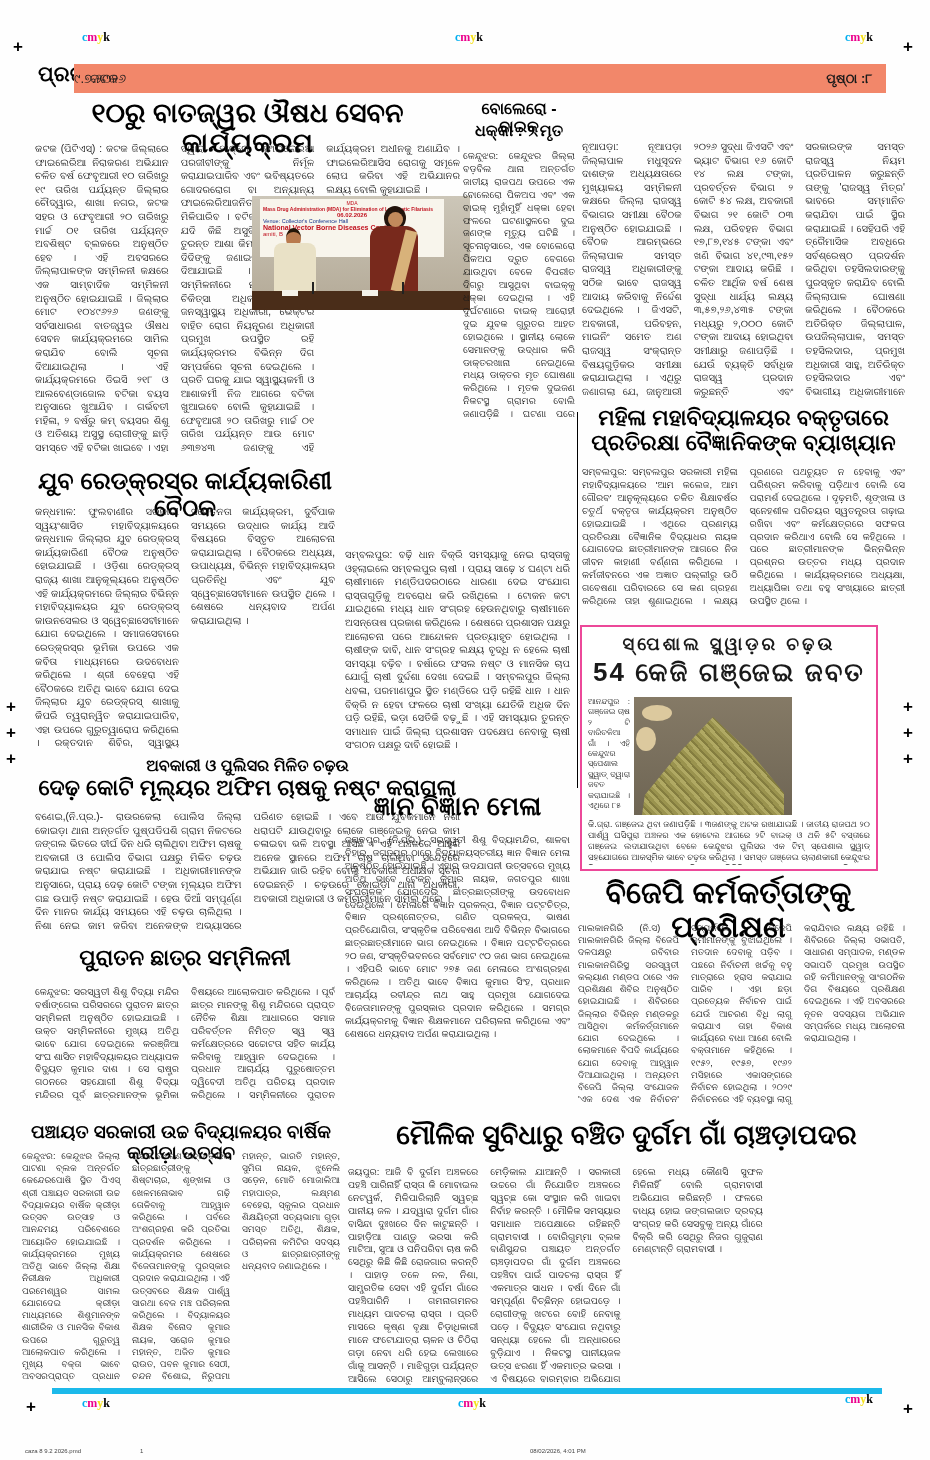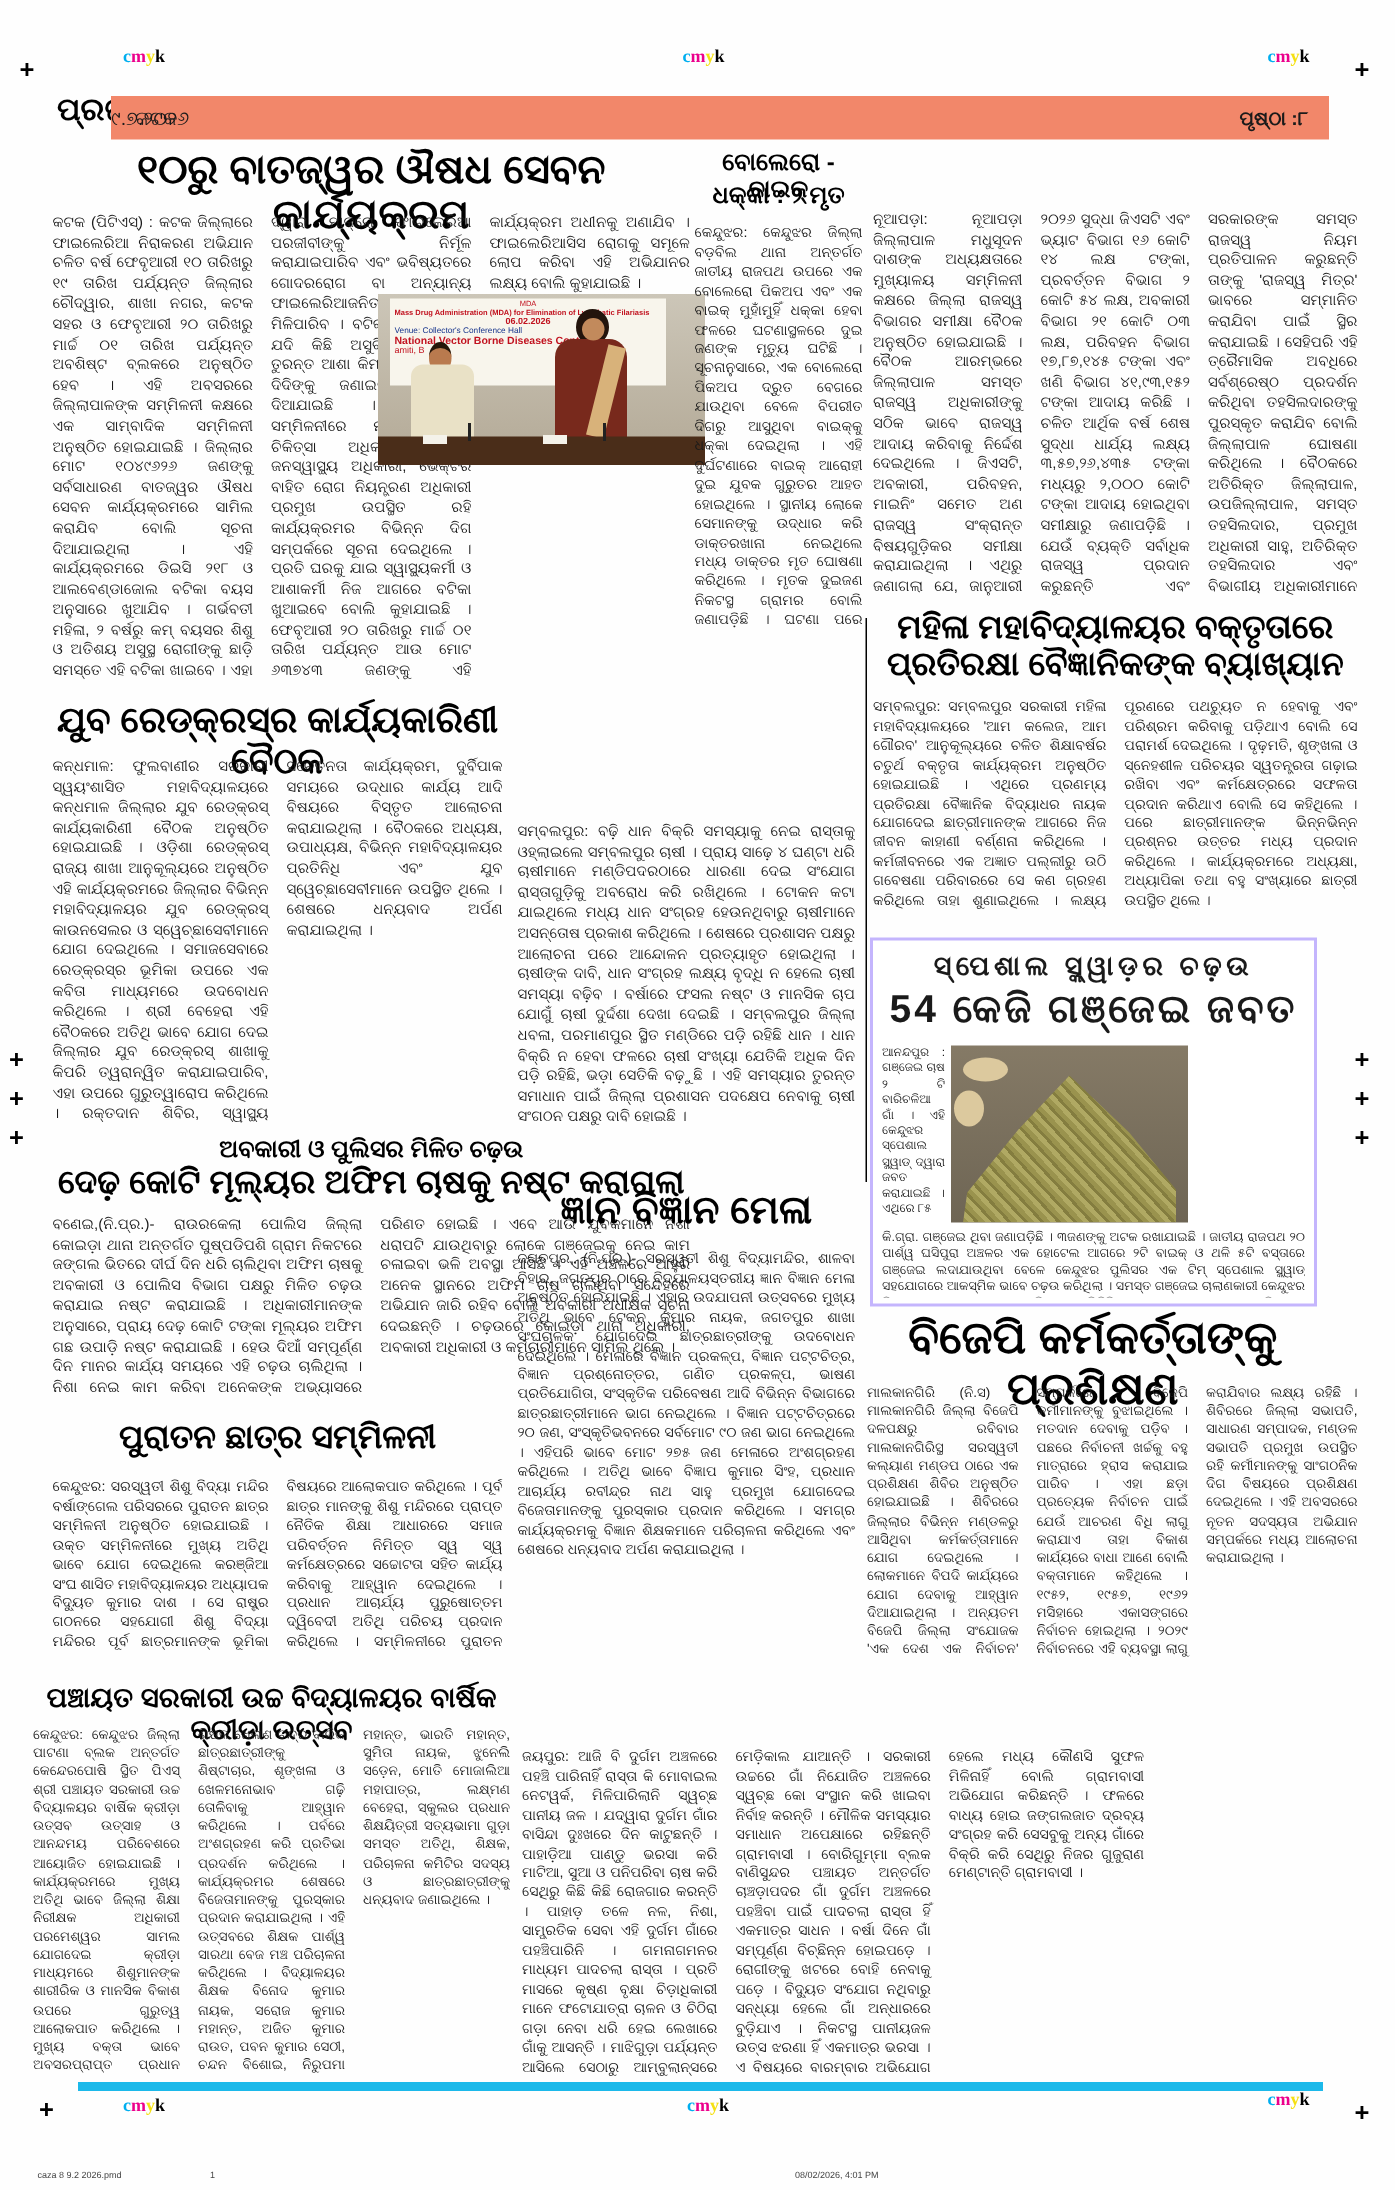--- a/index.html
+++ b/index.html
@@ -42,21 +42,21 @@
   .p1-table{position:absolute;left:0;bottom:0;width:100%;height:19px;background:#4a2d19;}
   .p1-paper{position:absolute;bottom:14px;width:16px;height:6px;background:#f4f2ea;}
   .p1-mic{position:absolute;bottom:16px;width:2px;height:12px;background:#222;}
   
   .photo2{width:158px;height:118px;background:linear-gradient(#857a66,#6e6554);overflow:hidden;}
   .p2-heap{position:absolute;left:8px;bottom:0px;width:142px;height:100px;
      background:repeating-linear-gradient(47deg,#9a934e 0 3px,#b0a963 3px 6px,#847d3f 6px 8px);
      clip-path:polygon(50% 2%,78% 40%,100% 78%,100% 100%,0 100%,2% 80%,26% 38%);}
   .p2-patch{position:absolute;background:#dcc99e;border-radius:50%;}
   
-  .box7{border:2px solid #c4b5fd;background:#fff;}
+  .box7{border:2px solid #ec4899;background:#fff;}
   .sub-head{font-weight:bold;text-align:center;line-height:1.25;}
   .tiny{font-size:8px;line-height:1.3;text-align:justify;overflow:hidden;}
   .foot-bar{background:#1cb9ea;height:6px;}
   .foot-file{font-size:6px;color:#444;}
 </style>
 </head>
 <body>
 
 <div id="page">
 
@@ -141,20 +141,21 @@
 
   <div class="abs hl" style="left:565px;top:876px;width:327px;font-size:30px">ବିଜେପି କର୍ମକର୍ତ୍ତାଙ୍କୁ ପ୍ରଶିକ୍ଷଣ</div>
   <div class="abs body-txt c3" style="left:578px;top:922px;width:327px;height:190px;font-size:9px">ମାଲକାନଗିରି (ନି.ସ) : ମାଲକାନଗିରି ଜିଲ୍ଲା ବିଜେପି ଦଳପକ୍ଷରୁ ରବିବାର ମାଲକାନଗିରିସ୍ଥ ସରସ୍ୱତୀ କଲ୍ୟାଣ ମଣ୍ଡପ ଠାରେ ଏକ ପ୍ରଶିକ୍ଷଣ ଶିବିର ଅନୁଷ୍ଠିତ ହୋଇଯାଇଛି । ଶିବିରରେ ଜିଲ୍ଲାର ବିଭିନ୍ନ ମଣ୍ଡଳରୁ ଆସିଥିବା କର୍ମକର୍ତ୍ତାମାନେ ଯୋଗ ଦେଇଥିଲେ । ଲୋକମାନେ ବିପଦି କାର୍ଯ୍ୟରେ ଯୋଗ ଦେବାକୁ ଆହ୍ୱାନ ଦିଆଯାଇଥିଲା । ଅନ୍ୟତମ ବିଜେପି ଜିଲ୍ଲା ସଂଯୋଜକ 'ଏକ ଦେଶ ଏକ ନିର୍ବାଚନ' ସମ୍ପର୍କରେ ବିଜେପି କର୍ମୀମାନଙ୍କୁ ବୁଝାଇଥିଲେ । ମତଦାନ ଦେବାକୁ ପଡ଼ିବ । ପଛରେ ନିର୍ବାଚନୀ ଖର୍ଚ୍ଚକୁ ବହୁ ମାତ୍ରାରେ ହ୍ରାସ କରାଯାଇ ପାରିବ । ଏହା ଛଡ଼ା ପ୍ରତ୍ୟେକ ନିର୍ବାଚନ ପାଇଁ ଯେଉଁ ଆଚରଣ ବିଧି ଲାଗୁ କରାଯାଏ ତାହା ବିକାଶ କାର୍ଯ୍ୟରେ ବାଧା ଆଣେ ବୋଲି ବକ୍ତାମାନେ କହିଥିଲେ । ୧୯୫୨, ୧୯୫୭, ୧୯୬୨ ମସିହାରେ ଏକାସଙ୍ଗରେ ନିର୍ବାଚନ ହୋଇଥିଲା । ୨୦୨୯ ନିର୍ବାଚନରେ ଏହି ବ୍ୟବସ୍ଥା ଲାଗୁ କରାଯିବାର ଲକ୍ଷ୍ୟ ରହିଛି । ଶିବିରରେ ଜିଲ୍ଲା ସଭାପତି, ସାଧାରଣ ସମ୍ପାଦକ, ମଣ୍ଡଳ ସଭାପତି ପ୍ରମୁଖ ଉପସ୍ଥିତ ରହି କର୍ମୀମାନଙ୍କୁ ସାଂଗଠନିକ ଦିଗ ବିଷୟରେ ପ୍ରଶିକ୍ଷଣ ଦେଇଥିଲେ । ଏହି ଅବସରରେ ନୂତନ ସଦସ୍ୟତା ଅଭିଯାନ ସମ୍ପର୍କରେ ମଧ୍ୟ ଆଲୋଚନା କରାଯାଇଥିଲା ।</div>
 
   <div class="abs hl" style="left:35px;top:946px;width:300px;font-size:22px">ପୁରାତନ ଛାତ୍ର ସମ୍ମିଳନୀ</div>
   <div class="abs body-txt c2" style="left:35px;top:986px;width:300px;height:126px;font-size:9.5px">କେନ୍ଦୁଝର: ସରସ୍ୱତୀ ଶିଶୁ ବିଦ୍ୟା ମନ୍ଦିର ବର୍ଷାଙ୍ଗେଲ ପରିସରରେ ପୁରାତନ ଛାତ୍ର ସମ୍ମିଳନୀ ଅନୁଷ୍ଠିତ ହୋଇଯାଇଛି । ଉକ୍ତ ସମ୍ମିଳନୀରେ ମୁଖ୍ୟ ଅତିଥି ଭାବେ ଯୋଗ ଦେଇଥିଲେ କରଞ୍ଜିଆ ସଂଘ ଶାସିତ ମହାବିଦ୍ୟାଳୟର ଅଧ୍ୟାପକ ବିଦ୍ୟୁତ କୁମାର ଦାଶ । ସେ ରାଷ୍ଟ୍ର ଗଠନରେ ସହଯୋଗୀ ଶିଶୁ ବିଦ୍ୟା ମନ୍ଦିରର ପୂର୍ବ ଛାତ୍ରମାନଙ୍କ ଭୂମିକା ବିଷୟରେ ଆଲୋକପାତ କରିଥିଲେ । ପୂର୍ବ ଛାତ୍ର ମାନଙ୍କୁ ଶିଶୁ ମନ୍ଦିରରେ ପ୍ରାପ୍ତ ନୈତିକ ଶିକ୍ଷା ଆଧାରରେ ସମାଜ ପରିବର୍ତ୍ତନ ନିମିତ୍ତ ସ୍ୱ ସ୍ୱ କର୍ମକ୍ଷେତ୍ରରେ ସଚ୍ଚୋଟତା ସହିତ କାର୍ଯ୍ୟ କରିବାକୁ ଆହ୍ୱାନ ଦେଇଥିଲେ । ପ୍ରଧାନ ଆଚାର୍ଯ୍ୟ ପୁରୁଷୋତ୍ତମ ଦ୍ୱିବେଦୀ ଅତିଥି ପରିଚୟ ପ୍ରଦାନ କରିଥିଲେ । ସମ୍ମିଳନୀରେ ପୁରାତନ ଛାତ୍ରମାନେ ନିଜ ଅନୁଭୂତି ବର୍ଣ୍ଣନା କରିବା ସହ ବିଦ୍ୟାଳୟର ବିକାଶ ପାଇଁ ସହଯୋଗର ପ୍ରତିଶ୍ରୁତି ଦେଇଥିଲେ ।</div>
 
   <div class="abs hl" style="left:22px;top:1122px;width:318px;font-size:18.5px">ପଞ୍ଚାୟତ ସରକାରୀ ଉଚ୍ଚ ବିଦ୍ୟାଳୟର ବାର୍ଷିକ କ୍ରୀଡ଼ା ଉତ୍ସବ</div>
   <div class="abs body-txt c3" style="left:22px;top:1150px;width:318px;height:244px;font-size:9px">କେନ୍ଦୁଝର: କେନ୍ଦୁଝର ଜିଲ୍ଲା ପାଟଣା ବ୍ଲକ ଅନ୍ତର୍ଗତ କେନ୍ଦେରପୋଷି ସ୍ଥିତ ପିଏସ୍ ଶ୍ରୀ ପଞ୍ଚାୟତ ସରକାରୀ ଉଚ୍ଚ ବିଦ୍ୟାଳୟର ବାର୍ଷିକ କ୍ରୀଡ଼ା ଉତ୍ସବ ଉତ୍ସାହ ଓ ଆନନ୍ଦମୟ ପରିବେଶରେ ଆୟୋଜିତ ହୋଇଯାଇଛି । କାର୍ଯ୍ୟକ୍ରମରେ ମୁଖ୍ୟ ଅତିଥି ଭାବେ ଜିଲ୍ଲା ଶିକ୍ଷା ନିରୀକ୍ଷକ ଅଧିକାରୀ ପରମେଶ୍ୱର ସାମଲ ଯୋଗଦେଇ କ୍ରୀଡ଼ା ମାଧ୍ୟମରେ ଶିଶୁମାନଙ୍କ ଶାରୀରିକ ଓ ମାନସିକ ବିକାଶ ଉପରେ ଗୁରୁତ୍ୱ ଆଲୋକପାତ କରିଥିଲେ । ମୁଖ୍ୟ ବକ୍ତା ଭାବେ ଅବସରପ୍ରାପ୍ତ ପ୍ରଧାନ ଶିକ୍ଷକ ଖେଳାଶ ଚନ୍ଦ୍ର ବାରିକ ଛାତ୍ରଛାତ୍ରୀଙ୍କୁ ଶିଷ୍ଟାଚାର, ଶୃଙ୍ଖଳା ଓ ଖେଳମନୋଭାବ ଗଢ଼ି ତୋଳିବାକୁ ଆହ୍ୱାନ କରିଥିଲେ । ପର୍ବରେ ଅଂଶଗ୍ରହଣ କରି ପ୍ରତିଭା ପ୍ରଦର୍ଶନ କରିଥିଲେ । କାର୍ଯ୍ୟକ୍ରମର ଶେଷରେ ବିଜେତାମାନଙ୍କୁ ପୁରସ୍କାର ପ୍ରଦାନ କରାଯାଇଥିଲା । ଏହି ଉତ୍ସବରେ ଶିକ୍ଷକ ପାର୍ଶ୍ୱ ସାରଥା ବେଜ ମଞ୍ଚ ପରିଚାଳନା କରିଥିଲେ । ବିଦ୍ୟାଳୟର ଶିକ୍ଷକ ବିନୋଦ କୁମାର ନାୟକ, ସରୋଜ କୁମାର ମହାନ୍ତ, ଅଜିତ କୁମାର ରାଉତ, ପବନ କୁମାର ସେଠୀ, ଚନ୍ଦନ ବିଶୋଇ, ନିରୁପମା ମହାନ୍ତ, ଭାରତି ମହାନ୍ତ, ସୁମିତା ନାୟକ, ଝୁନେଲି ସଡ଼େନ, ମୋତି ମୋଜାଲିଆ ମହାପାତ୍ର, ଲକ୍ଷ୍ମଣ ବେହେରା, ସ୍କୁଲର ପ୍ରଧାନ ଶିକ୍ଷୟିତ୍ରୀ ସତ୍ୟଭାମା ଗୁଡ଼ା ସମସ୍ତ ଅତିଥି, ଶିକ୍ଷକ, ପରିଚାଳନା କମିଟିର ସଦସ୍ୟ ଓ ଛାତ୍ରଛାତ୍ରୀଙ୍କୁ ଧନ୍ୟବାଦ ଜଣାଇଥିଲେ ।</div>
 
+  <div class="abs hl" style="left:348px;top:1120px;width:557px;font-size:27px">ମୌଳିକ ସୁବିଧାରୁ ବଞ୍ଚିତ ଦୁର୍ଗମ ଗାଁ ଚାଞ୍ଚଡ଼ାପଦର</div>
   <div class="abs body-txt c4" style="left:348px;top:1166px;width:557px;height:228px;font-size:9.5px">ଜୟପୁର: ଆଜି ବି ଦୁର୍ଗମ ଅଞ୍ଚଳରେ ପହଞ୍ଚି ପାରିନାହିଁ ରାସ୍ତା କି ମୋବାଇଲ ନେଟୱର୍କ, ମିଳିପାରିଲାନି ସ୍ୱଚ୍ଛ ପାନୀୟ ଜଳ । ଯଦ୍ୱାରା ଦୁର୍ଗମ ଗାଁର ବାସିନ୍ଦା ଦୁଃଖରେ ଦିନ କାଟୁଛନ୍ତି । ପାହାଡ଼ିଆ ପାଣ୍ଡୁ ଭରସା କରି ମାଟିଆ, ସୁଆ ଓ ପନିପରିବା ଚାଷ କରି ସେଥିରୁ କିଛି କିଛି ରୋଜଗାର କରନ୍ତି । ପାହାଡ଼ ତଳେ ନଳ, ନିଶା, ସାମ୍ପ୍ରତିକ ସେବା ଏହି ଦୁର୍ଗମ ଗାଁରେ ପହଞ୍ଚିପାରିନି । ଗମନାଗମନର ମାଧ୍ୟମ ପାଦଚଲା ରାସ୍ତା । ପ୍ରତି ମାସରେ କୃଷ୍ଣ ବୃକ୍ଷା ଚିଡ଼ାଧିକାରୀ ମାନେ ଫଟୋଯାତ୍ରା ଚାଳନ ଓ ଚିଠିରା ଗଡ଼ା ନେବା ଧରି ହେଇ ଲେଖାରେ ଗାଁକୁ ଆସନ୍ତି । ମାଝିଗୁଡ଼ା ପର୍ଯ୍ୟନ୍ତ ଆସିଲେ ସେଠାରୁ ଆମ୍ବୁଲାନ୍ସରେ ମେଡ଼ିକାଲ ଯାଆନ୍ତି । ସରକାରୀ ଉଚ୍ଚରେ ଗାଁ ନିଯୋଜିତ ଅଞ୍ଚଳରେ ସ୍ୱଚ୍ଛ କୋ ସଂସ୍ଥାନ କରି ଖାଇବା ନିର୍ବାହ କରନ୍ତି । ମୌଳିକ ସମସ୍ୟାର ସମାଧାନ ଅପେକ୍ଷାରେ ରହିଛନ୍ତି ଗ୍ରାମବାସୀ । ବୋରିଗୁମ୍ମା ବ୍ଲକ ବାଣିସୁନ୍ଦର ପଞ୍ଚାୟତ ଅନ୍ତର୍ଗତ ଚାଞ୍ଚଡ଼ାପଦର ଗାଁ ଦୁର୍ଗମ ଅଞ୍ଚଳରେ ପହଞ୍ଚିବା ପାଇଁ ପାଦଚଲା ରାସ୍ତା ହିଁ ଏକମାତ୍ର ସାଧନ । ବର୍ଷା ଦିନେ ଗାଁ ସମ୍ପୂର୍ଣ୍ଣ ବିଚ୍ଛିନ୍ନ ହୋଇପଡ଼େ । ରୋଗୀଙ୍କୁ ଖଟରେ ବୋହି ନେବାକୁ ପଡ଼େ । ବିଦ୍ୟୁତ ସଂଯୋଗ ନଥିବାରୁ ସନ୍ଧ୍ୟା ହେଲେ ଗାଁ ଅନ୍ଧାରରେ ବୁଡ଼ିଯାଏ । ନିକଟସ୍ଥ ପାନୀୟଜଳ ଉତ୍ସ ଝରଣା ହିଁ ଏକମାତ୍ର ଭରସା । ଏ ବିଷୟରେ ବାରମ୍ବାର ଅଭିଯୋଗ ହେଲେ ମଧ୍ୟ କୌଣସି ସୁଫଳ ମିଳିନାହିଁ ବୋଲି ଗ୍ରାମବାସୀ ଅଭିଯୋଗ କରିଛନ୍ତି । ଫଳରେ ବାଧ୍ୟ ହୋଇ ଜଙ୍ଗଲଜାତ ଦ୍ରବ୍ୟ ସଂଗ୍ରହ କରି ସେସବୁକୁ ଅନ୍ୟ ଗାଁରେ ବିକ୍ରି କରି ସେଥିରୁ ନିଜର ଗୁଜୁରାଣ ମେଣ୍ଟାନ୍ତି ଗ୍ରାମବାସୀ ।</div>
 
   <div class="abs foot-bar" style="left:52px;top:1388px;width:830px"></div>
   <div class="abs reg" style="left:26px;top:1398px">+</div>
   <div class="abs reg" style="left:903px;top:1400px">+</div>
   <div class="abs cmyk" style="left:82px;top:1396px"><span class="c">c</span><span class="m">m</span><span class="y">y</span><span class="k">k</span></div>
   <div class="abs cmyk" style="left:458px;top:1396px"><span class="c">c</span><span class="m">m</span><span class="y">y</span><span class="k">k</span></div>
   <div class="abs cmyk" style="left:845px;top:1392px"><span class="c">c</span><span class="m">m</span><span class="y">y</span><span class="k">k</span></div>
   <div class="abs foot-file" style="left:25px;top:1448px">caza 8 9.2 2026.pmd</div>
   <div class="abs foot-file" style="left:140px;top:1448px">1</div>

